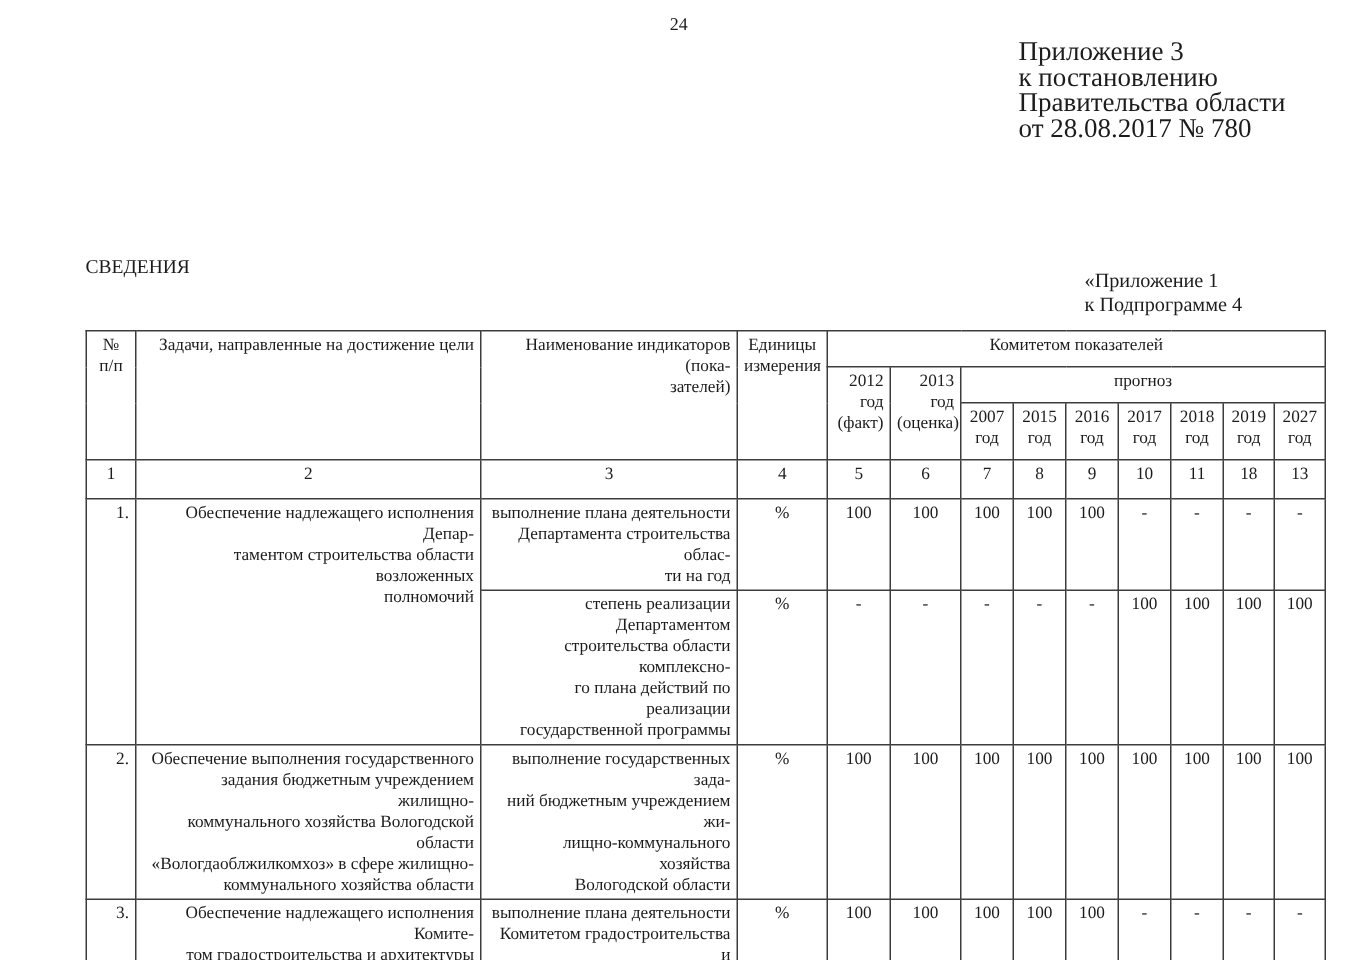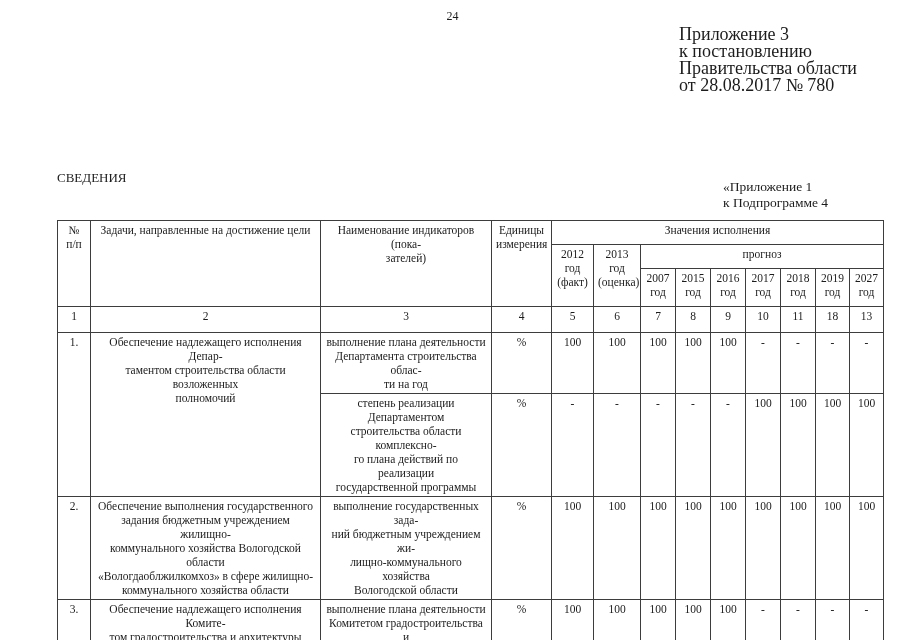--- a/index.html
+++ b/index.html
@@ -29,21 +29,21 @@
     position:absolute; left:57px; top:220px;
     border-collapse:collapse; table-layout:fixed; width:826px;
     font-size:11.5px; line-height:14px;
   }
   .main-table td {
     border:1px solid #3d3d3d; padding:2px 4px;
     vertical-align:top; overflow:hidden;
   }
   .pre { white-space:pre-line; }
   .c   { text-align:center; }
-  .l   { text-align:center; }
+  .l   { text-align:right; }
   .mid { vertical-align:middle; }
   .num-row td { height:26px; }
   .val { text-align:center; padding-top:3px; }
 </style>
 </head>
 <body>
 
 <div class="page-number">24</div>
 
 <div class="annex-top pre">Приложение 3
@@ -77,21 +77,21 @@
 
   <tbody>
       <tr style="height:24px">
     <td rowspan="3" class="c pre">№
 п/п</td>
     <td rowspan="3" class="l">Задачи, направленные на достижение цели</td>
     <td rowspan="3" class="l pre">Наименование индикаторов (пока-
 зателей)</td>
     <td rowspan="3" class="c pre">Единицы
 измерения</td>
-    <td colspan="9" class="c mid">Значения исполнения</td>
+    <td colspan="9" class="c mid">Комитетом показателей</td>
   </tr>
 
   <tr style="height:24px">
     <td rowspan="2" class="l pre">2012
 год
 (факт)</td>
     <td rowspan="2" class="l pre">2013
 год
 (оценка)</td>
     <td colspan="7" class="c mid">прогноз</td>

